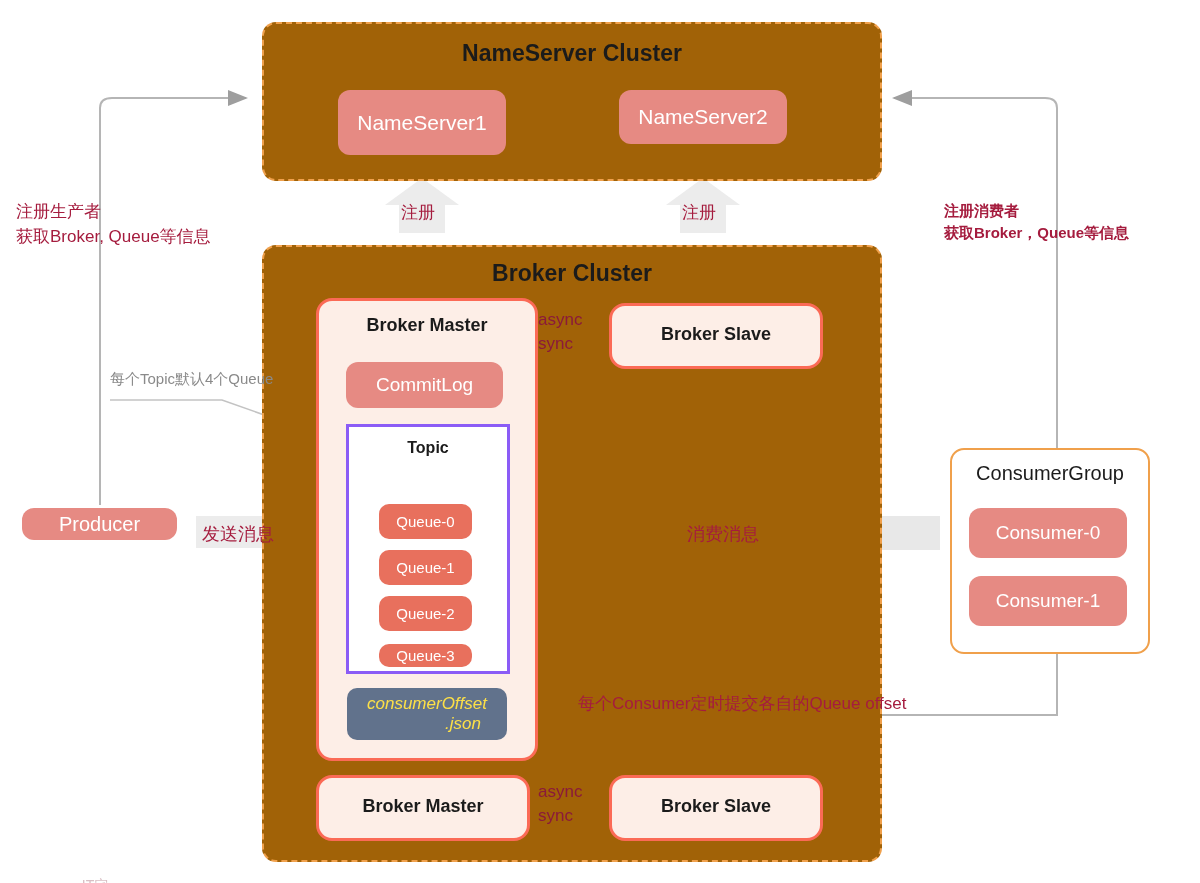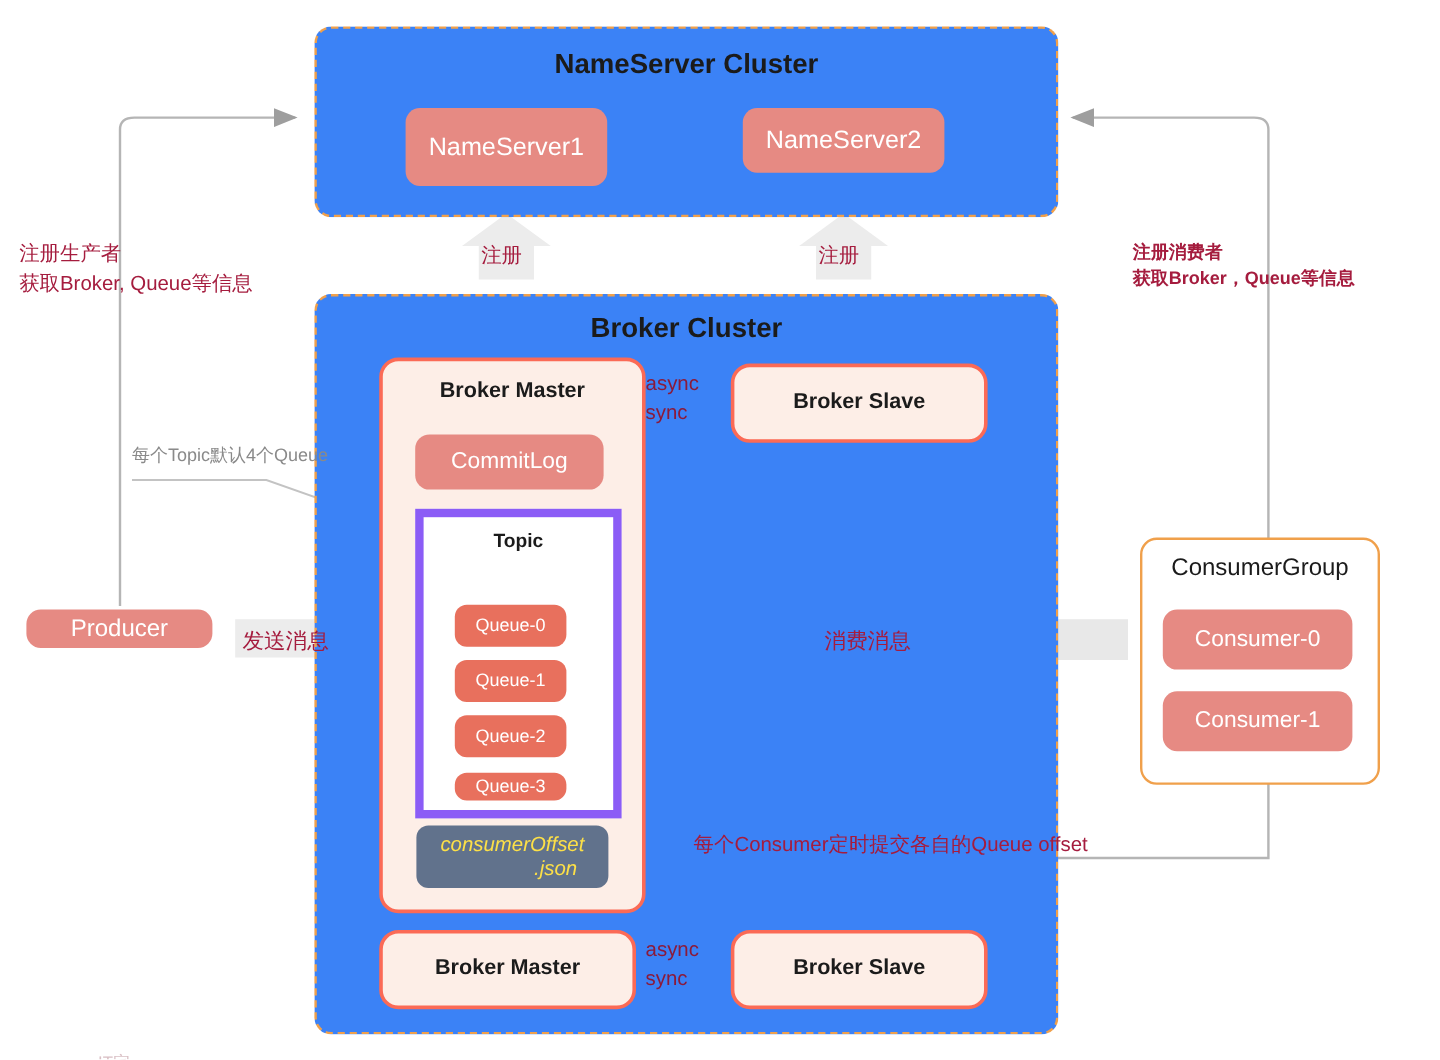--- a/index.html
+++ b/index.html
@@ -3,32 +3,32 @@
 <meta charset="utf-8">
 <style>
   html,body{margin:0;padding:0;background:#ffffff;}
   body{font-family:"Liberation Sans","DejaVu Sans",sans-serif;}
   #stage{position:relative;width:1200px;height:883px;overflow:hidden;background:#fff;}
   #svg-layer{position:absolute;left:0;top:0;width:1200px;height:883px;}
 
   .node{position:absolute;box-sizing:border-box;display:flex;align-items:center;justify-content:center;text-align:center;}
 
   
-  .cluster{border:2px dashed #f0a04b;border-radius:14px;background:#3b82f6;}
+  .cluster{border:2px dashed #f0a04b;border-radius:14px;background:#a16207;}
   .cluster-title{position:absolute;width:100%;text-align:center;font-weight:bold;color:#1b1b1b;}
 
   
   .pill{border-radius:12px;color:#ffffff;background:#e68a83;}
   .pill-deep{border-radius:10px;color:#ffffff;background:#e8705d;margin-top:28px;}
 
   
   .broker-box{border:3px solid #fb6a56;border-radius:16px;background:#fdeee7;}
   .broker-label{position:absolute;width:100%;text-align:center;font-weight:bold;color:#1b1b1b;}
 
-  .topic-box{border:7px solid #8b5cf6;background:#ffffff;}
+  .topic-box{border:3px solid #8b5cf6;background:#ffffff;}
   .topic-label{position:absolute;width:100%;text-align:center;font-weight:bold;color:#1b1b1b;font-size:16px;}
 
   .offset-box{border-radius:10px;background:#61728c;color:#fde047;flex-direction:column;line-height:1.15;font-style:italic;}
   .offset-box .l2{align-self:flex-end;padding-right:26px;}
 
   .cg-box{border:2px solid #f0a04b;border-radius:14px;background:#ffffff;}
   .cg-title{position:absolute;width:100%;text-align:center;color:#1b1b1b;}
 
   .ann{position:absolute;color:#a51c3e;white-space:pre;line-height:1.45;}
   .ann-gray{position:absolute;color:#8a8a8a;white-space:pre;}

